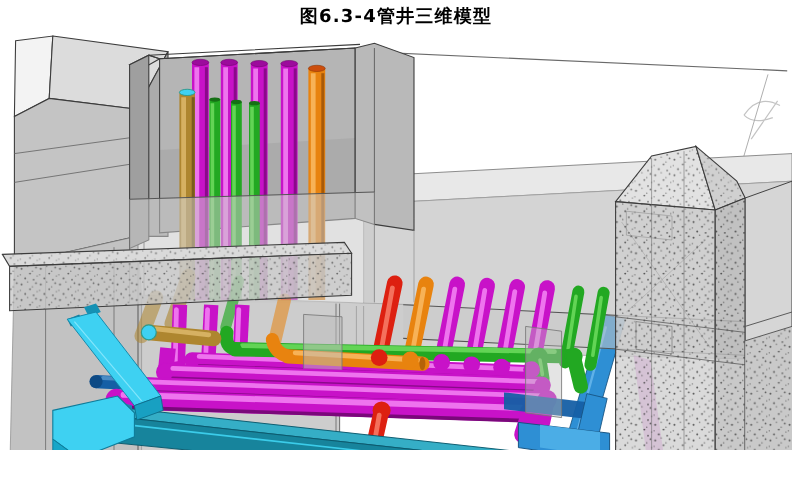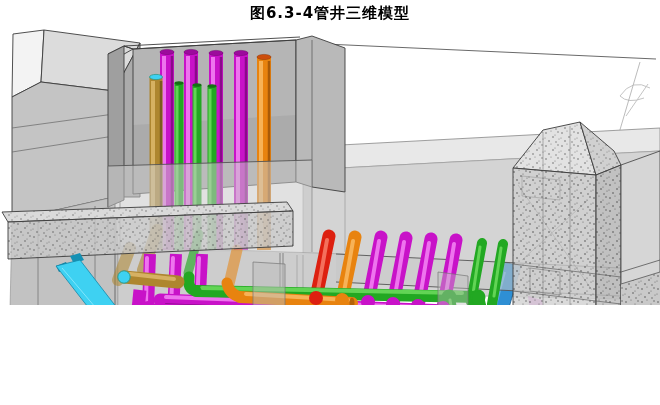--- a/index.html
+++ b/index.html
@@ -1,16 +1,16 @@
 <!DOCTYPE html>
 <html style="--magenta: #c812c8; --green: #22a822; --orange: #e8830f; --tan: #ae862f; --red: #dd2010; --cyan: #3ed1f2; --teal: #1f93ac; --blue: #2e8fd4; --darkblue: #155fa5; --concrete: #c9c9c9; --concrete-light: #dedede; --concrete-dark: #a9a9a9; --cap-cyan: #9fe8e0; --outline: #3c3c3c;"><head>
 <meta charset="utf-8">
 <style>
   html,body{margin:0;padding:0;background:#fff;}
-  #stage{position:relative;width:660px;height:305px;background:#fff;overflow:hidden;
+  #stage{position:relative;width:660px;height:375px;background:#fff;overflow:hidden;
          font-family:"DejaVu Sans","Liberation Sans",sans-serif;}
   #caption{position:absolute;top:4px;left:0;width:100%;text-align:center;
            font-size:15px;font-weight:bold;color:#000;letter-spacing:1px;}
   #scene{position:absolute;top:0;left:0;}
   .pipe{fill:none;stroke-linecap:round;}
   .flat{stroke-linecap:butt;}
   .s-magenta{stroke:var(--magenta);} .f-magenta{fill:var(--magenta);}
   .s-green{stroke:var(--green);}     .f-green{fill:var(--green);}
   .s-orange{stroke:var(--orange);}   .f-orange{fill:var(--orange);}
   .s-tan{stroke:var(--tan);}

